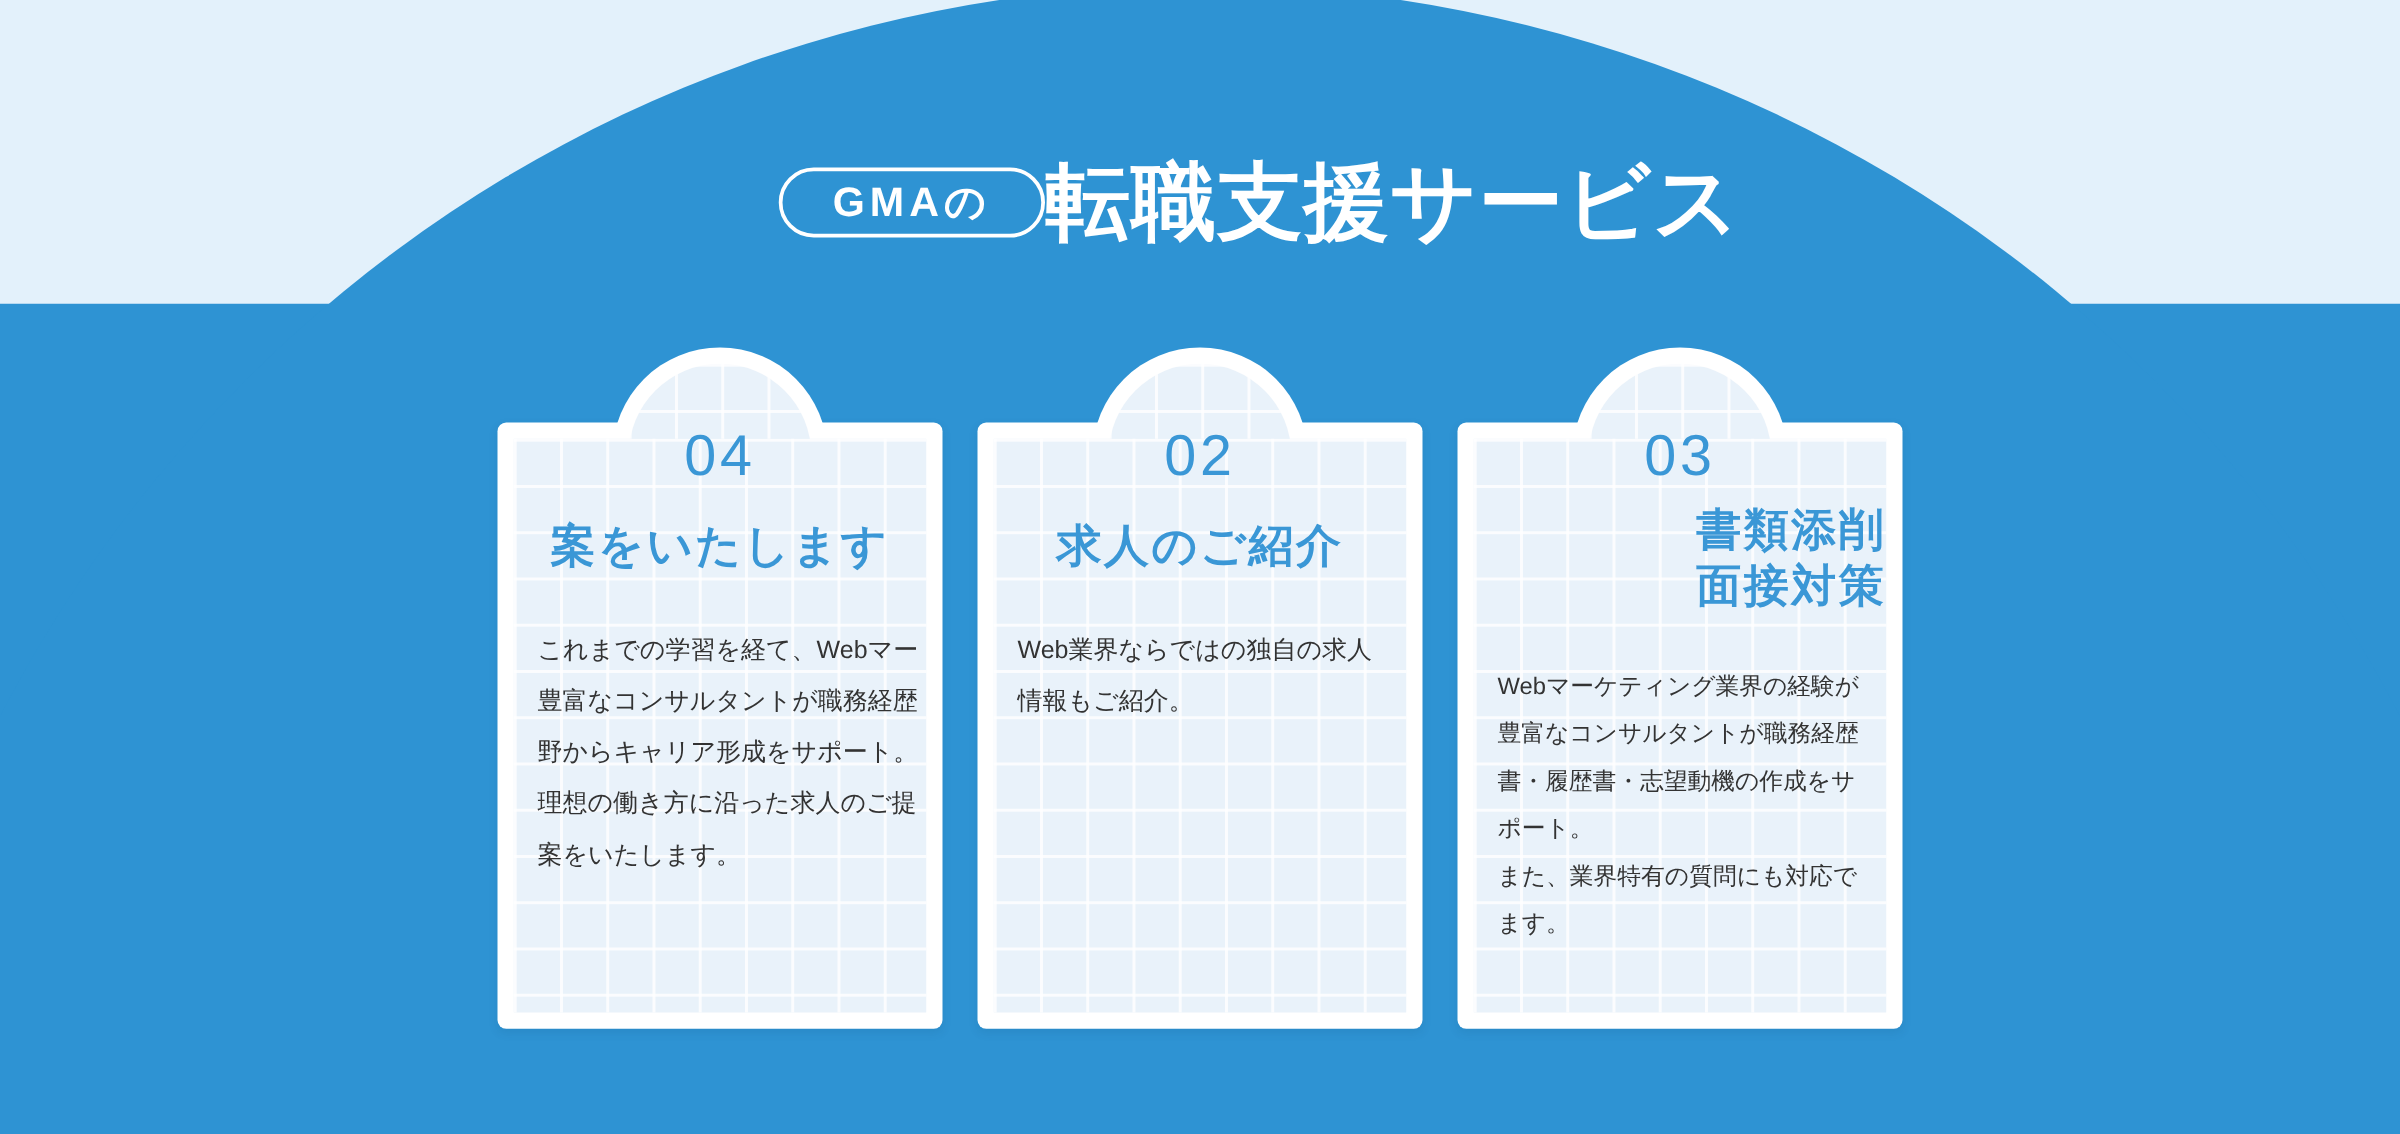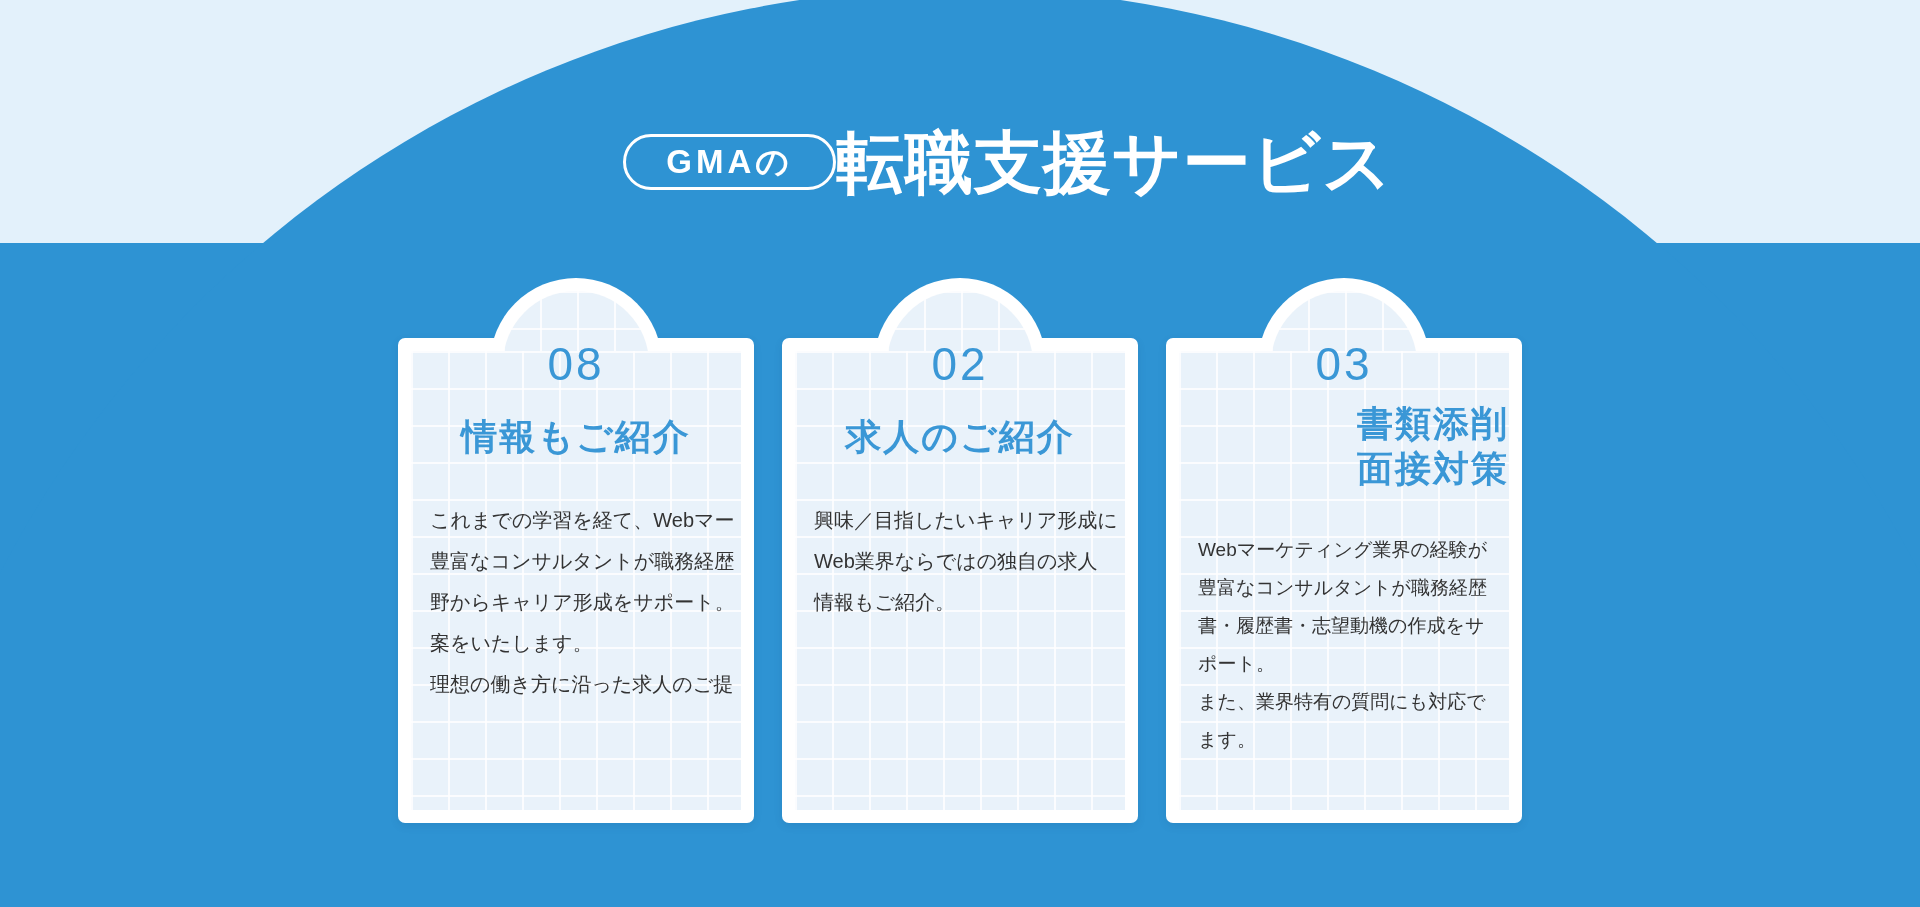--- a/index.html
+++ b/index.html
@@ -171,43 +171,42 @@
   </div>
 
   <div class="cards-row">
 
     <section class="card">
       <div class="bump">
         <div class="bump-inner paper"></div>
       </div>
       <div class="card-inner paper">
         <h2 class="card-title">
-          <div>情報もご紹介</div>
+          <div>案をいたします</div>
         </h2>
         <div class="card-body">
           <div class="body-line">これまでの学習を経て、Webマー</div>
           <div class="body-line">豊富なコンサルタントが職務経歴</div>
           <div class="body-line">野からキャリア形成をサポート。</div>
+          <div class="body-line">理想の働き方に沿った求人のご提</div>
           <div class="body-line">案をいたします。</div>
-          <div class="body-line">理想の働き方に沿った求人のご提</div>
         </div>
       </div>
-      <div class="card-number">08</div>
+      <div class="card-number">04</div>
     </section>
 
     <section class="card">
       <div class="bump">
         <div class="bump-inner paper"></div>
       </div>
       <div class="card-inner paper">
         <h2 class="card-title">
           <div>求人のご紹介</div>
         </h2>
         <div class="card-body">
-          <div class="body-line">興味／目指したいキャリア形成に</div>
           <div class="body-line">Web業界ならではの独自の求人</div>
           <div class="body-line">情報もご紹介。</div>
         </div>
       </div>
       <div class="card-number">02</div>
     </section>
 
     <section class="card card--tight">
       <div class="bump">
         <div class="bump-inner paper"></div>

